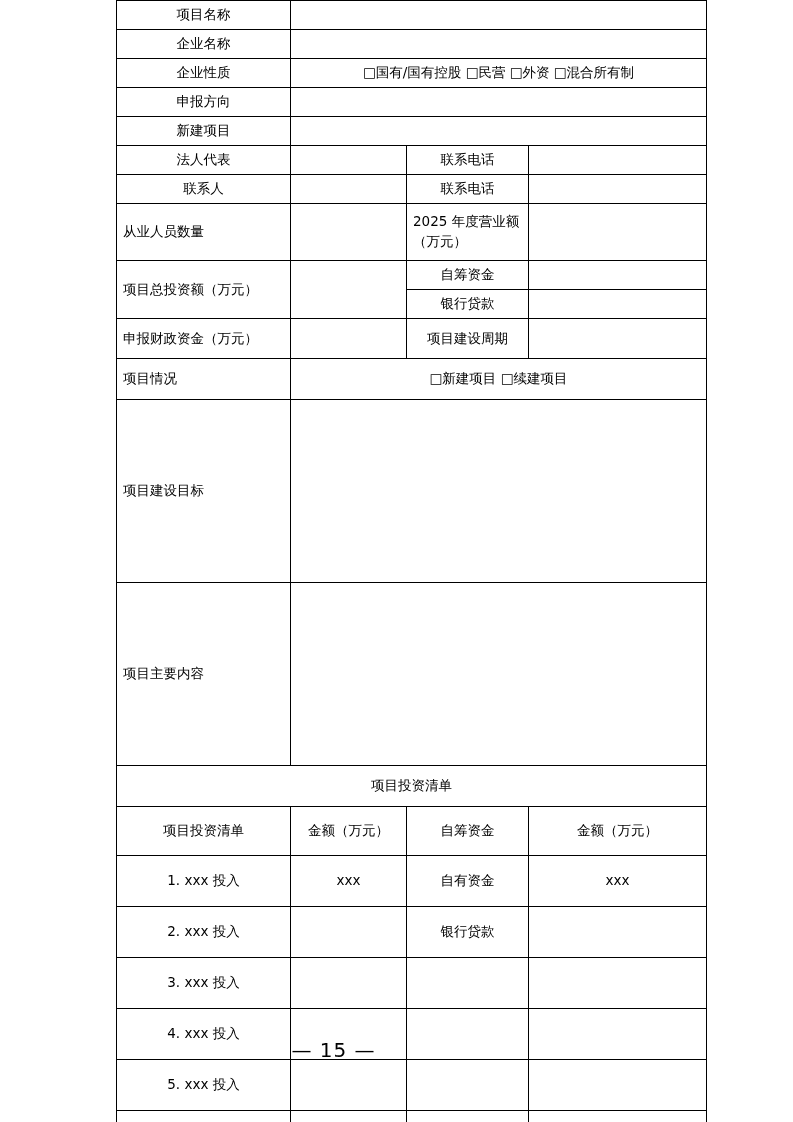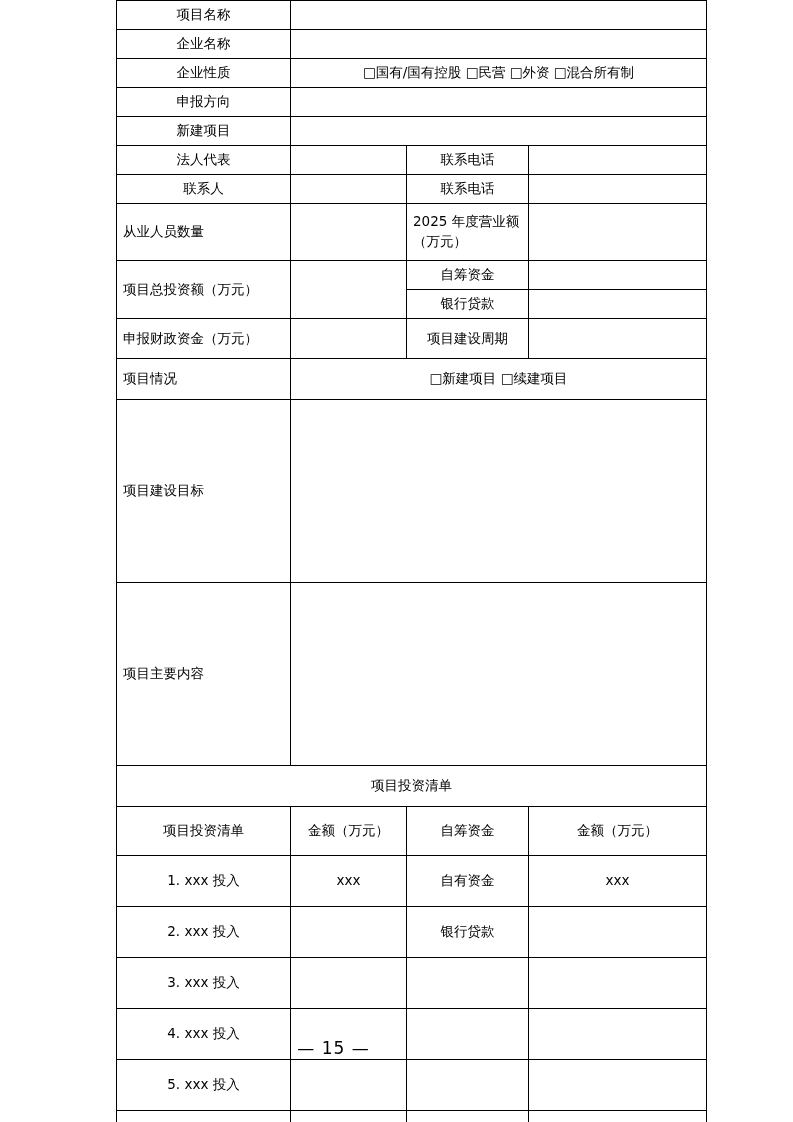--- a/index.html
+++ b/index.html
@@ -47,21 +47,21 @@
   .big-cell { height: 176px; vertical-align: middle; }
   .big-label { text-align: left; padding-left: 10px; vertical-align: middle; }
   .list-title { text-align: center; height: 34px; font-size: 13.5px; }
   .budget-row td { height: 44px; text-align: center; }
   .page-number {
     position: absolute;
     left: 0;
     top: 1038px;
     width: 639px;
     text-align: center;
-    font-size: 17px;
+    font-size: 20px;
     letter-spacing: 1px;
     color: #000;
   }
   .nowrap { white-space: nowrap; }
 </style>
 </head>
 <body>
 
 <div class="page">
 

